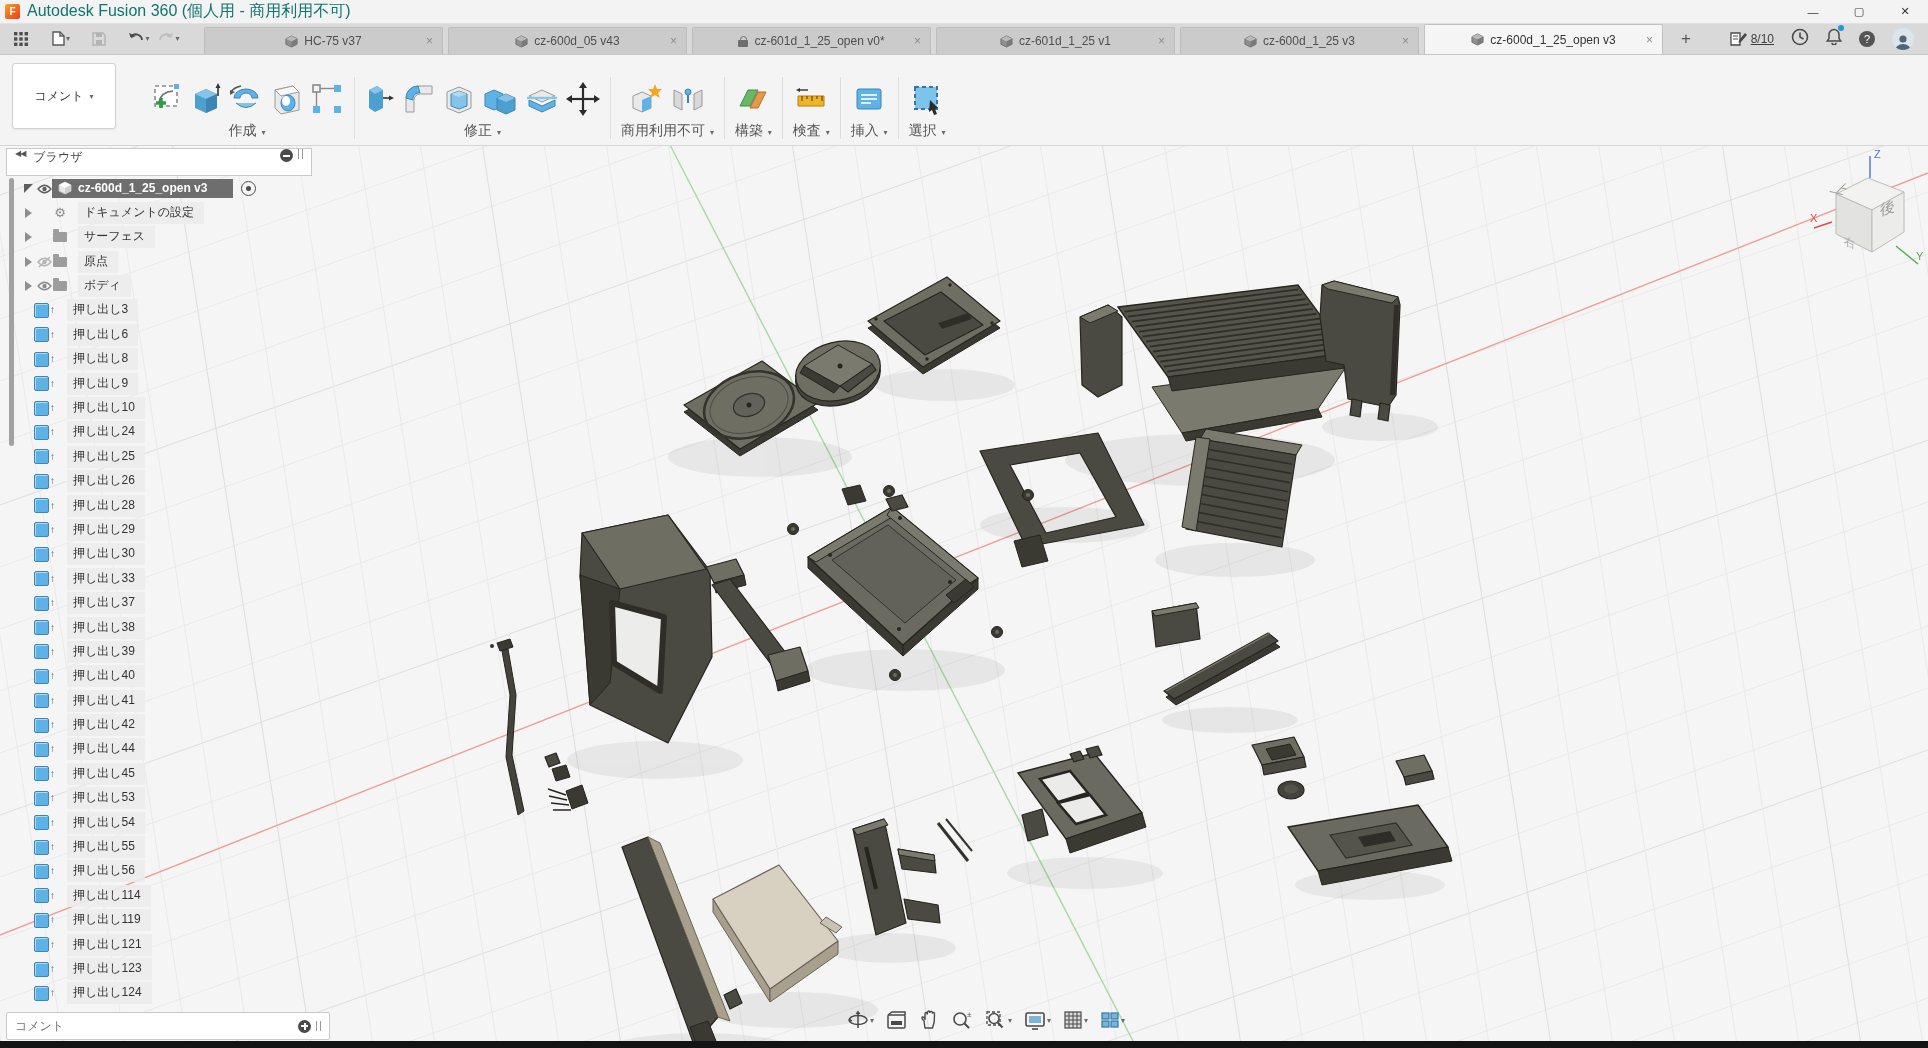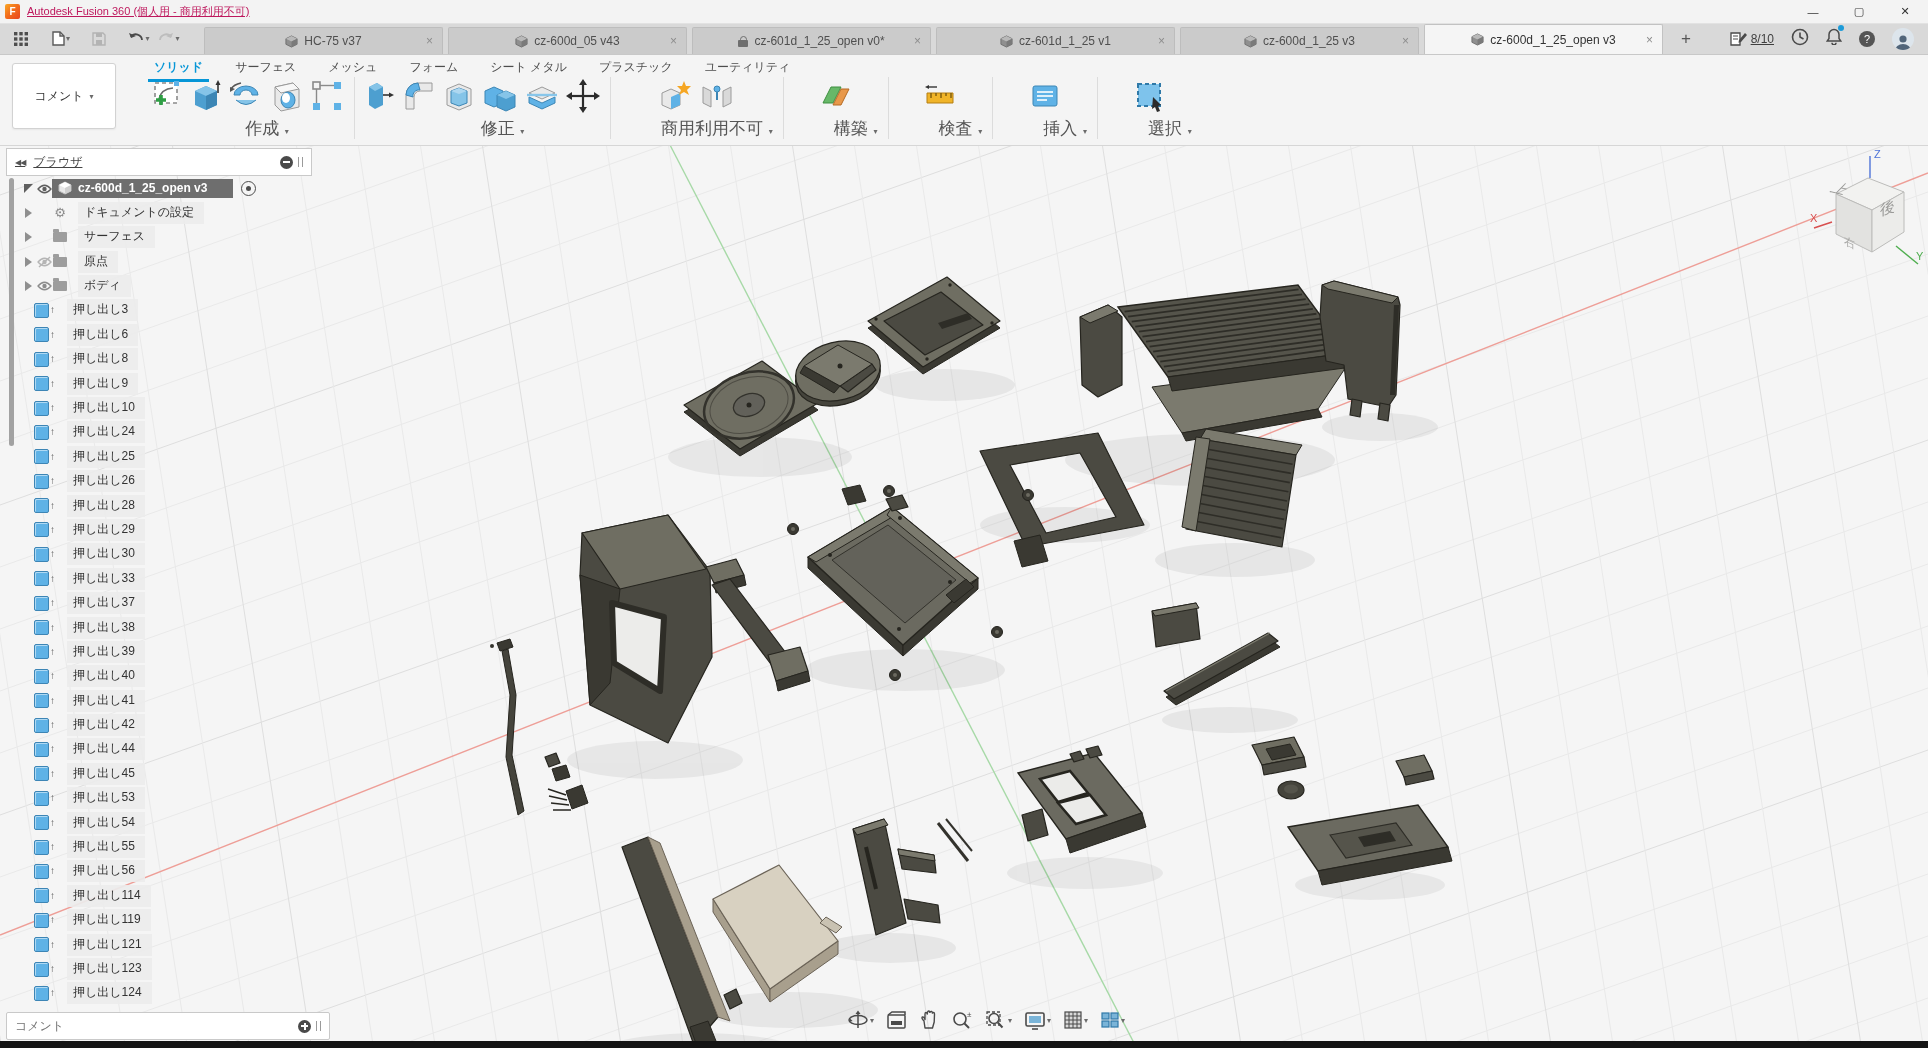--- a/index.html
+++ b/index.html
@@ -5,21 +5,21 @@
   html,body{margin:0;padding:0;background:#888;}
   #app{position:relative;width:1928px;height:1048px;overflow:hidden;
        font-family:"Liberation Sans","DejaVu Sans",sans-serif;background:#f5f5f5;
        -webkit-font-smoothing:antialiased;}
   
   #titlebar{position:absolute;left:0;top:0;width:100%;height:23px;background:#f3f3f3;
     border-bottom:1px solid #e2e2e2;display:flex;align-items:center;z-index:60;}
   #fusion-logo{width:15px;height:15px;margin:0 7px 0 5px;border-radius:2px;
     background:linear-gradient(135deg,#f9a825 0%,#f3701d 45%,#e8431d 100%);
     color:#fff;font-size:10px;font-weight:bold;display:flex;align-items:center;justify-content:center;}
-  #app-title{font-size:11px;color:#be185d;text-decoration:underline;}
+  #app-title{font-size:16px;color:#0f766e;}
   #win-controls{margin-left:auto;display:flex;height:100%;}
   .winbtn{width:46px;height:100%;display:flex;align-items:center;justify-content:center;
     font-size:11px;color:#333;}
   
   #tabstrip{position:absolute;left:0;top:23px;width:100%;height:31px;background:#d9d9d9;
     border-bottom:1px solid #c8c8c8;display:flex;align-items:center;z-index:59;}
   .qicon{width:30px;height:24px;display:flex;align-items:center;justify-content:center;color:#4e4e4e;}
   .caret{font-size:8px;color:#6b6b6b;margin-left:1px;}
   .caret::after{content:"▾";}
   #tabs{display:flex;align-items:flex-end;height:100%;margin-left:20px;gap:5px;}
@@ -49,29 +49,29 @@
   #workspace-btn{position:absolute;left:12px;top:8px;width:102px;height:64px;background:#fff;
     border:1px solid #d2d2d2;border-radius:3px;display:flex;align-items:center;justify-content:center;
     gap:5px;font-size:12px;color:#333;box-shadow:0 1px 2px rgba(0,0,0,.06);}
   #ribbon-tabs{position:absolute;left:152px;top:2px;display:flex;gap:28px;font-size:12px;color:#4d4d4d;}
   .rtab{padding:2px 2px 4px;position:relative;}
   .rtab.active{color:#0696d7;font-weight:bold;}
   .rtab.active::after{content:"";position:absolute;left:-4px;right:-4px;bottom:-2px;height:3px;background:#0696d7;}
   #ribbon-groups{position:absolute;left:140px;top:20px;display:flex;align-items:stretch;height:66px;}
   .rgroup{display:flex;flex-direction:column;align-items:center;padding:0 10px;}
   .ricons{flex:1;display:flex;align-items:center;gap:7px;}
-  .rlabel{font-size:17px;color:#555;padding-bottom:1px;margin-left:40px;}
+  .rlabel{font-size:14px;color:#555;padding-bottom:1px;}
   .rsep{width:1px;background:#dcdcdc;margin:2px 0;}
   
   #viewport{position:absolute;left:0;top:55px;width:1928px;height:986px;}
   #scene{position:absolute;left:0;top:-55px;}
   
   #browser{position:absolute;left:6px;top:148px;width:306px;z-index:40;font-size:12px;color:#333;}
-  #browser-header{height:26px;background:#fff;border:1px solid #c9c9c9;display:flex;align-items:center;
-     padding:0 8px;color:#444;text-decoration:underline;}
+  #browser-header{height:26px;background:#fff;border:1px solid #c9c9c9;display:flex;align-items:flex-start;
+     padding:0 8px;color:#444;}
   .collapse-arrows{font-size:8px;color:#555;margin-right:8px;letter-spacing:-1px;}
   .collapse-arrows::after{content:"◀◀";}
   .circle-minus{margin-left:auto;width:13px;height:13px;border-radius:50%;background:#4a4a4a;position:relative;}
   .circle-minus::after{content:"";position:absolute;left:3px;top:5.5px;width:7px;height:2px;background:#fff;}
   .grip{width:3px;height:10px;border-left:1px solid #9a9a9a;border-right:1px solid #9a9a9a;margin-left:5px;}
   #scroll-thumb{position:absolute;left:3px;top:30px;width:5px;height:268px;background:#a2a2a2;border-radius:3px;}
   #tree{position:absolute;left:14px;top:30px;width:290px;}
   .trow{display:flex;align-items:center;height:21px;margin-bottom:3.4px;}
   .tw{width:16px;display:flex;justify-content:center;align-items:center;flex:none;}
   .tri-exp{width:0;height:0;border-top:9px solid #5f5f5f;border-right:9px solid transparent;}
@@ -582,50 +582,20 @@
       </span>
     </div>
   </div>
 
   <div id="ribbon">
     <div id="workspace-btn">
       <span>コメント</span>
       <span class="caret"></span>
     </div>
 
-    <div id="ribbon-tabs">
-
-        <span class="rtab active">
-          <span>ソリッド</span>
-        </span>
-
-        <span class="rtab inactive">
-          <span>サーフェス</span>
-        </span>
-
-        <span class="rtab inactive">
-          <span>メッシュ</span>
-        </span>
-
-        <span class="rtab inactive">
-          <span>フォーム</span>
-        </span>
-
-        <span class="rtab inactive">
-          <span>シート メタル</span>
-        </span>
-
-        <span class="rtab inactive">
-          <span>プラスチック</span>
-        </span>
-
-        <span class="rtab inactive">
-          <span>ユーティリティ</span>
-        </span>
-      </div>
 
     <div id="ribbon-groups">
 
       <div class="rgroup">
         <div class="ricons">
           <svg width="34" height="34" viewBox="0 0 34 34">
               <rect x="5" y="4" width="22" height="20" fill="#fff" stroke="#8a8a8a" stroke-dasharray="4 3" stroke-width="1.6"></rect>
               <path d="M9,20 q2,-10 14,-11" fill="none" stroke="#6a6a6a" stroke-width="1.6"></path>
               <path d="M6,21 h10 M11,16 v10" stroke="#2e9e44" stroke-width="3.6"></path>
               <rect x="24" y="2" width="5" height="5" fill="#5fb2e6"></rect>

